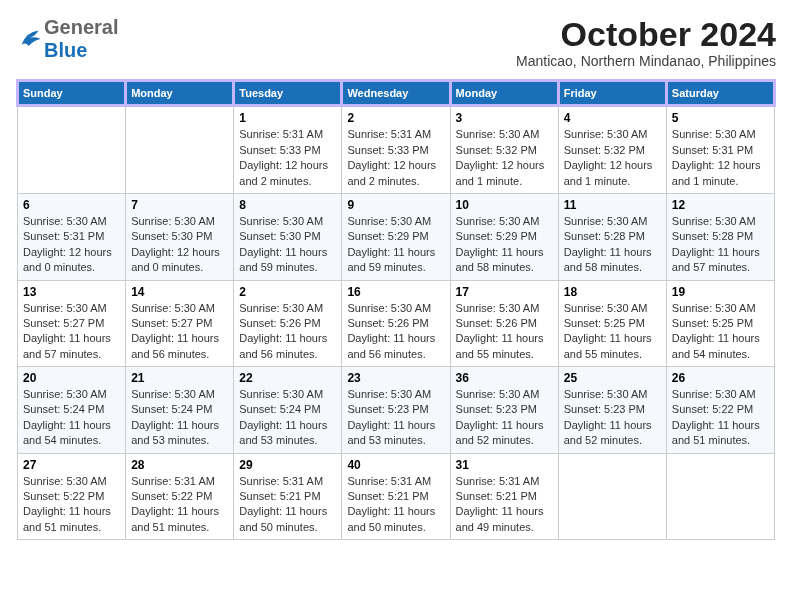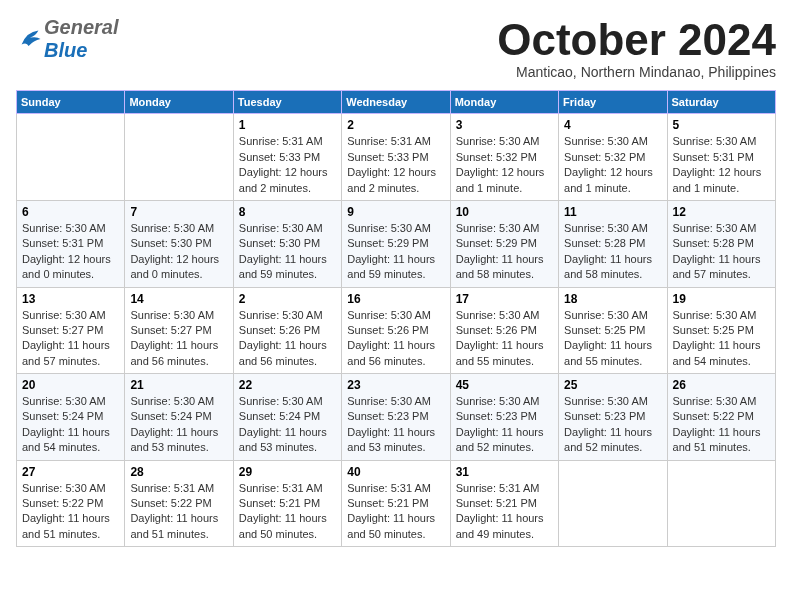--- a/index.html
+++ b/index.html
@@ -13,42 +13,42 @@
     .header {
       display: flex;
       align-items: flex-start;
       justify-content: space-between;
       margin-bottom: 10px;
     }
     .title-section {
       text-align: right;
     }
     .month-title {
-      font-size: 44px;
+      font-size: 34px;
       font-weight: bold;
       color: #222;
       line-height: 1.1;
     }
     .location {
       font-size: 14px;
       color: #404040;
     }
     .calendar {
       width: 100%;
       border-collapse: collapse;
       font-size: 10px;
     }
     .calendar th {
       background: #1a6fb8;
       color: #fff;
       padding: 5px 4px;
       text-align: left;
       font-size: 11px;
       font-weight: bold;
-      border: 1px solid #c4b5fd;
+      border: 3px solid #c4b5fd;
     }
     .calendar td {
       border: 1px solid #ccc;
       vertical-align: top;
       padding: 4px 5px;
       width: 108px;
       min-height: 80px;
       background: #fff;
     }
     .calendar tr:nth-child(even) td {
@@ -65,21 +65,20 @@
       font-size: 11px;
       line-height: 1.4;
     }
     .empty-cell {
       background: #f9f9f9;
     }
     .logo-wrapper {
       display: flex;
       flex-direction: column;
       align-items: flex-end;
-      font-style: italic;
     }
     .logo-name {
       display: flex;
       align-items: center;
     }
     .logo-blue { color: #1a6fb8; font-weight: bold; font-size: 20px; }
     .logo-gray { color: #666; font-weight: bold; font-size: 20px; }
     .logo-bird-svg { width: 28px; height: 28px; }
   </style>
 </head>
@@ -257,21 +256,21 @@
 Sunset: 5:24 PM
 Daylight: 11 hours and 53 minutes.</div>
         </td>
         <td>
           <span class="day-number">23</span>
           <div class="day-info" style="white-space: pre-line;">Sunrise: 5:30 AM
 Sunset: 5:23 PM
 Daylight: 11 hours and 53 minutes.</div>
         </td>
         <td>
-          <span class="day-number">45</span>
+          <span class="day-number">36</span>
           <div class="day-info" style="white-space: pre-line;">Sunrise: 5:30 AM
 Sunset: 5:23 PM
 Daylight: 11 hours and 52 minutes.</div>
         </td>
         <td>
           <span class="day-number">25</span>
           <div class="day-info" style="white-space: pre-line;">Sunrise: 5:30 AM
 Sunset: 5:23 PM
 Daylight: 11 hours and 52 minutes.</div>
         </td>

